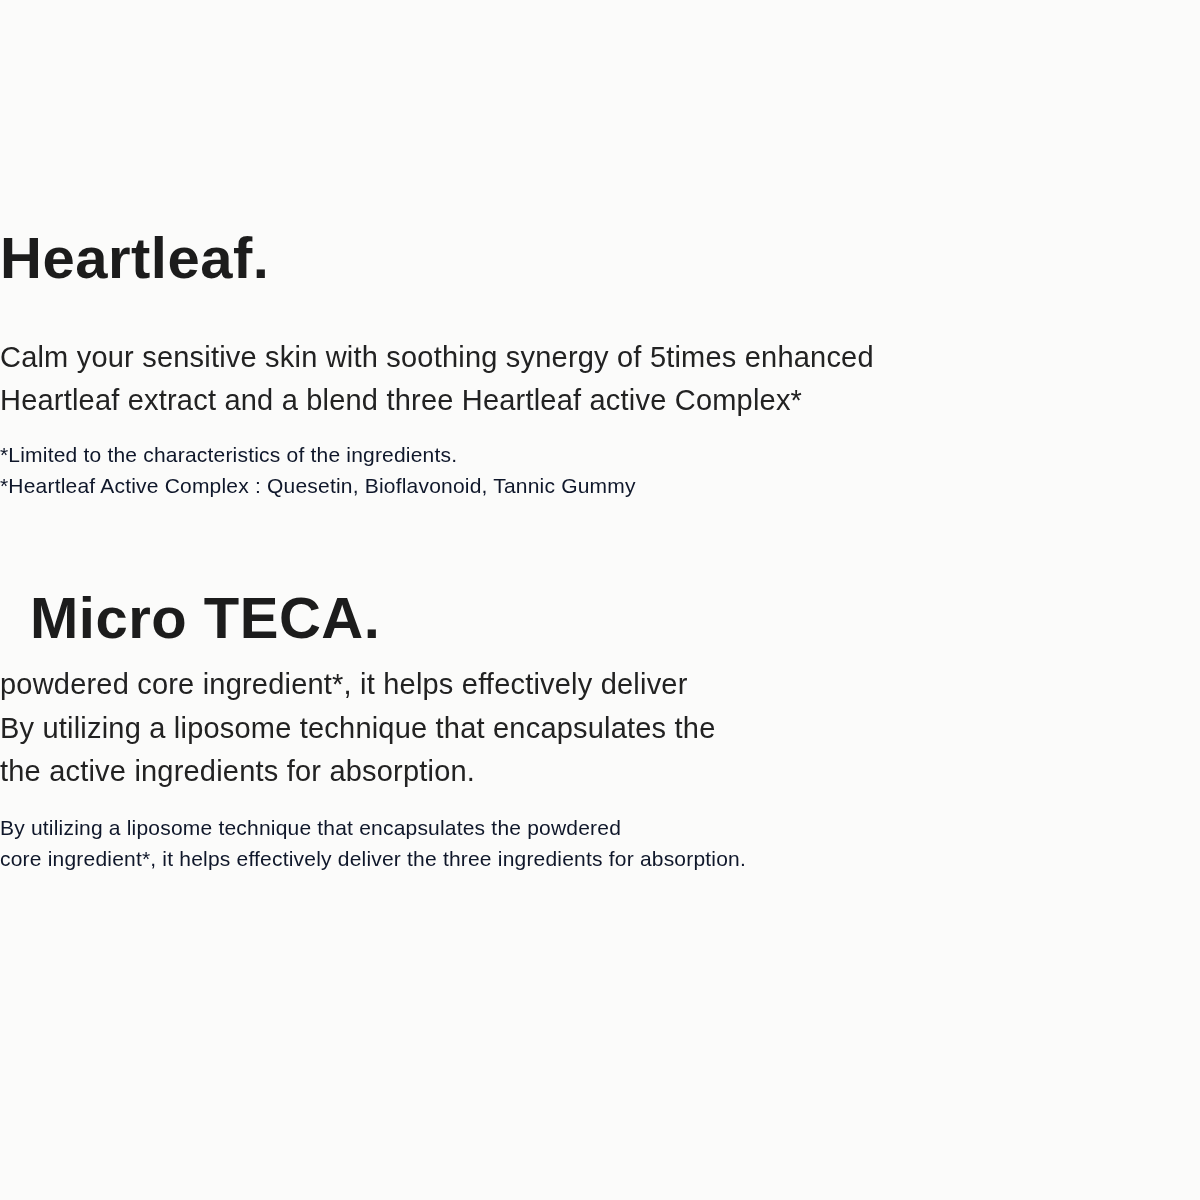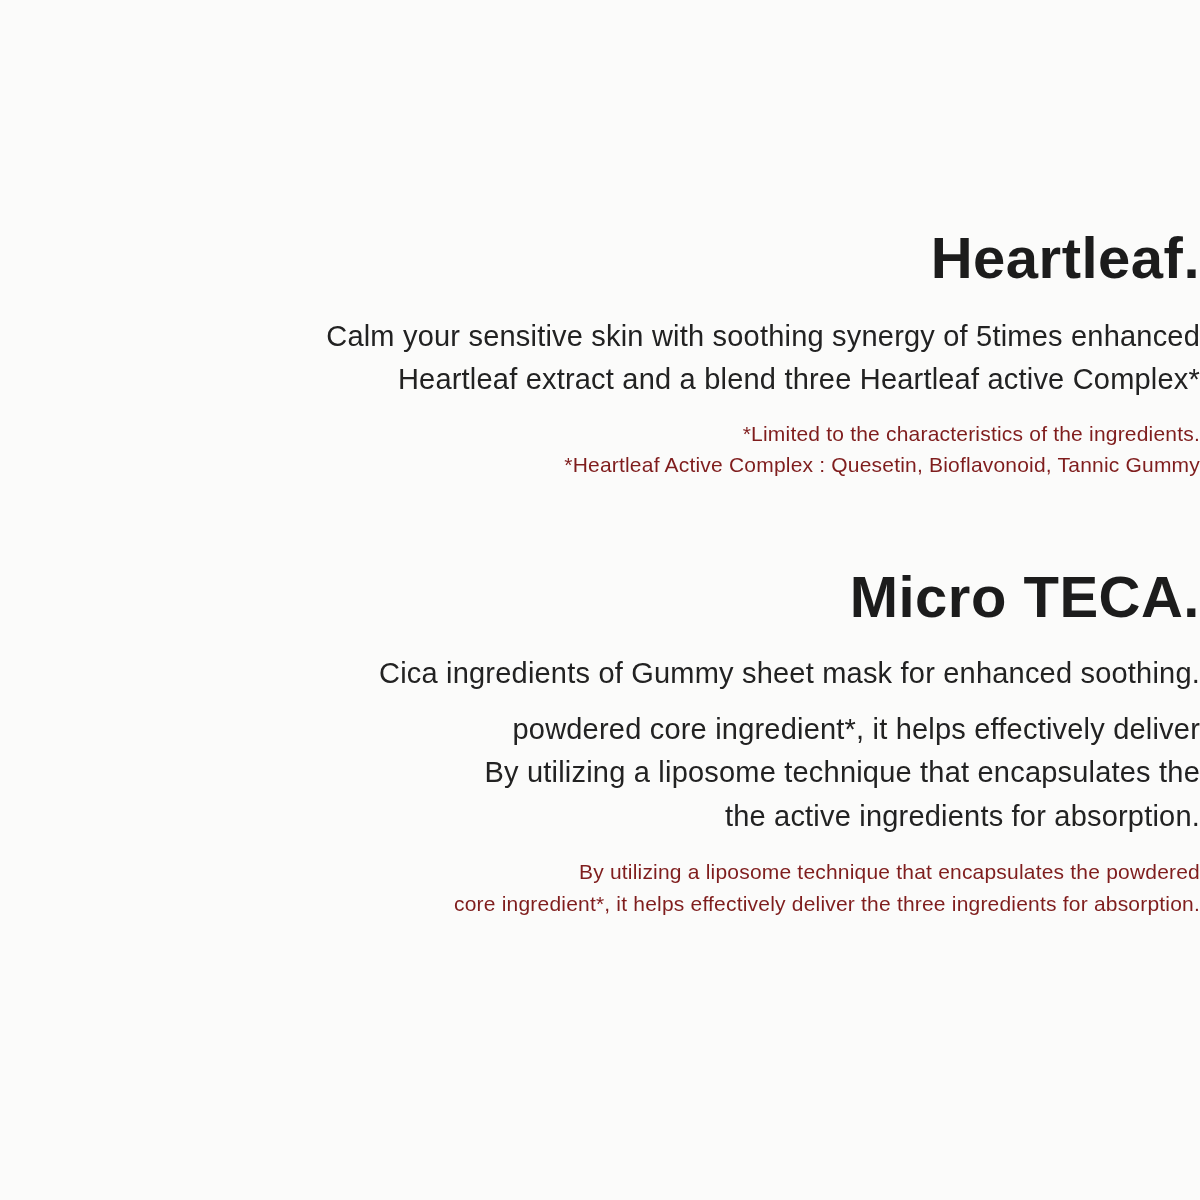--- a/index.html
+++ b/index.html
@@ -12,21 +12,21 @@
     background: #fbfbfa;
     font-family: "Liberation Sans", "DejaVu Sans", sans-serif;
     color: #1c1c1c;
     overflow: hidden;
   }
   .page {
     width: 1200px;
     height: 852px;
     box-sizing: border-box;
     padding-top: 225px;
-    text-align: right;
+    text-align: left;
   }
   .section-title {
     font-size: 58px;
     font-weight: 600;
     line-height: 1.15;
     letter-spacing: 0.5px;
     color: #1c1c1c;
     margin: 0;
   }
   .body-copy {
@@ -34,28 +34,28 @@
     line-height: 1.5;
     font-weight: 400;
     color: #222222;
     letter-spacing: 0.2px;
     margin: 0;
   }
   .note-copy {
     font-size: 21px;
     line-height: 1.5;
     font-weight: 400;
-    color: #7f1d1d;
+    color: #0f172a;
     letter-spacing: 0.2px;
     margin: 0;
   }
   .line { display: block; }
 
   
-  .heartleaf-para-1 { margin-top: 23px; padding-left: 36px; }
+  .heartleaf-para-1 { margin-top: 44px; }
   .heartleaf-para-2 { margin-top: 16px; }
   .heartleaf-notes  { margin-top: 16px; }
   .microteca-title  { margin-top: 83px; padding-left: 30px; }
   .microteca-para-1 { margin-top: 22px; }
   .microteca-para-2 { margin-top: 12px; }
   .microteca-notes  { margin-top: 18px; }
 </style>
 </head>
 <body>
 
@@ -72,23 +72,20 @@
 
     <p class="note-copy heartleaf-notes">
       <span class="line">*Limited to the characteristics of the ingredients.</span>
       <span class="line">*Heartleaf Active Complex : Quesetin, Bioflavonoid, Tannic Gummy</span>
     </p>
   </section>
 
   <section>
     <h1 class="section-title microteca-title">Micro TECA.</h1>
 
-    <p class="body-copy microteca-para-1">
-      <span class="line">Cica ingredients of Gummy sheet mask for enhanced soothing.</span>
-    </p>
 
     <p class="body-copy microteca-para-2">
       <span class="line">powdered core ingredient*, it helps effectively deliver</span>
       <span class="line">By utilizing a liposome technique that encapsulates the</span>
       <span class="line">the active ingredients for absorption.</span>
     </p>
 
     <p class="note-copy microteca-notes">
       <span class="line">By utilizing a liposome technique that encapsulates the powdered</span>
       <span class="line">core ingredient*, it helps effectively deliver the three ingredients for absorption.</span>

